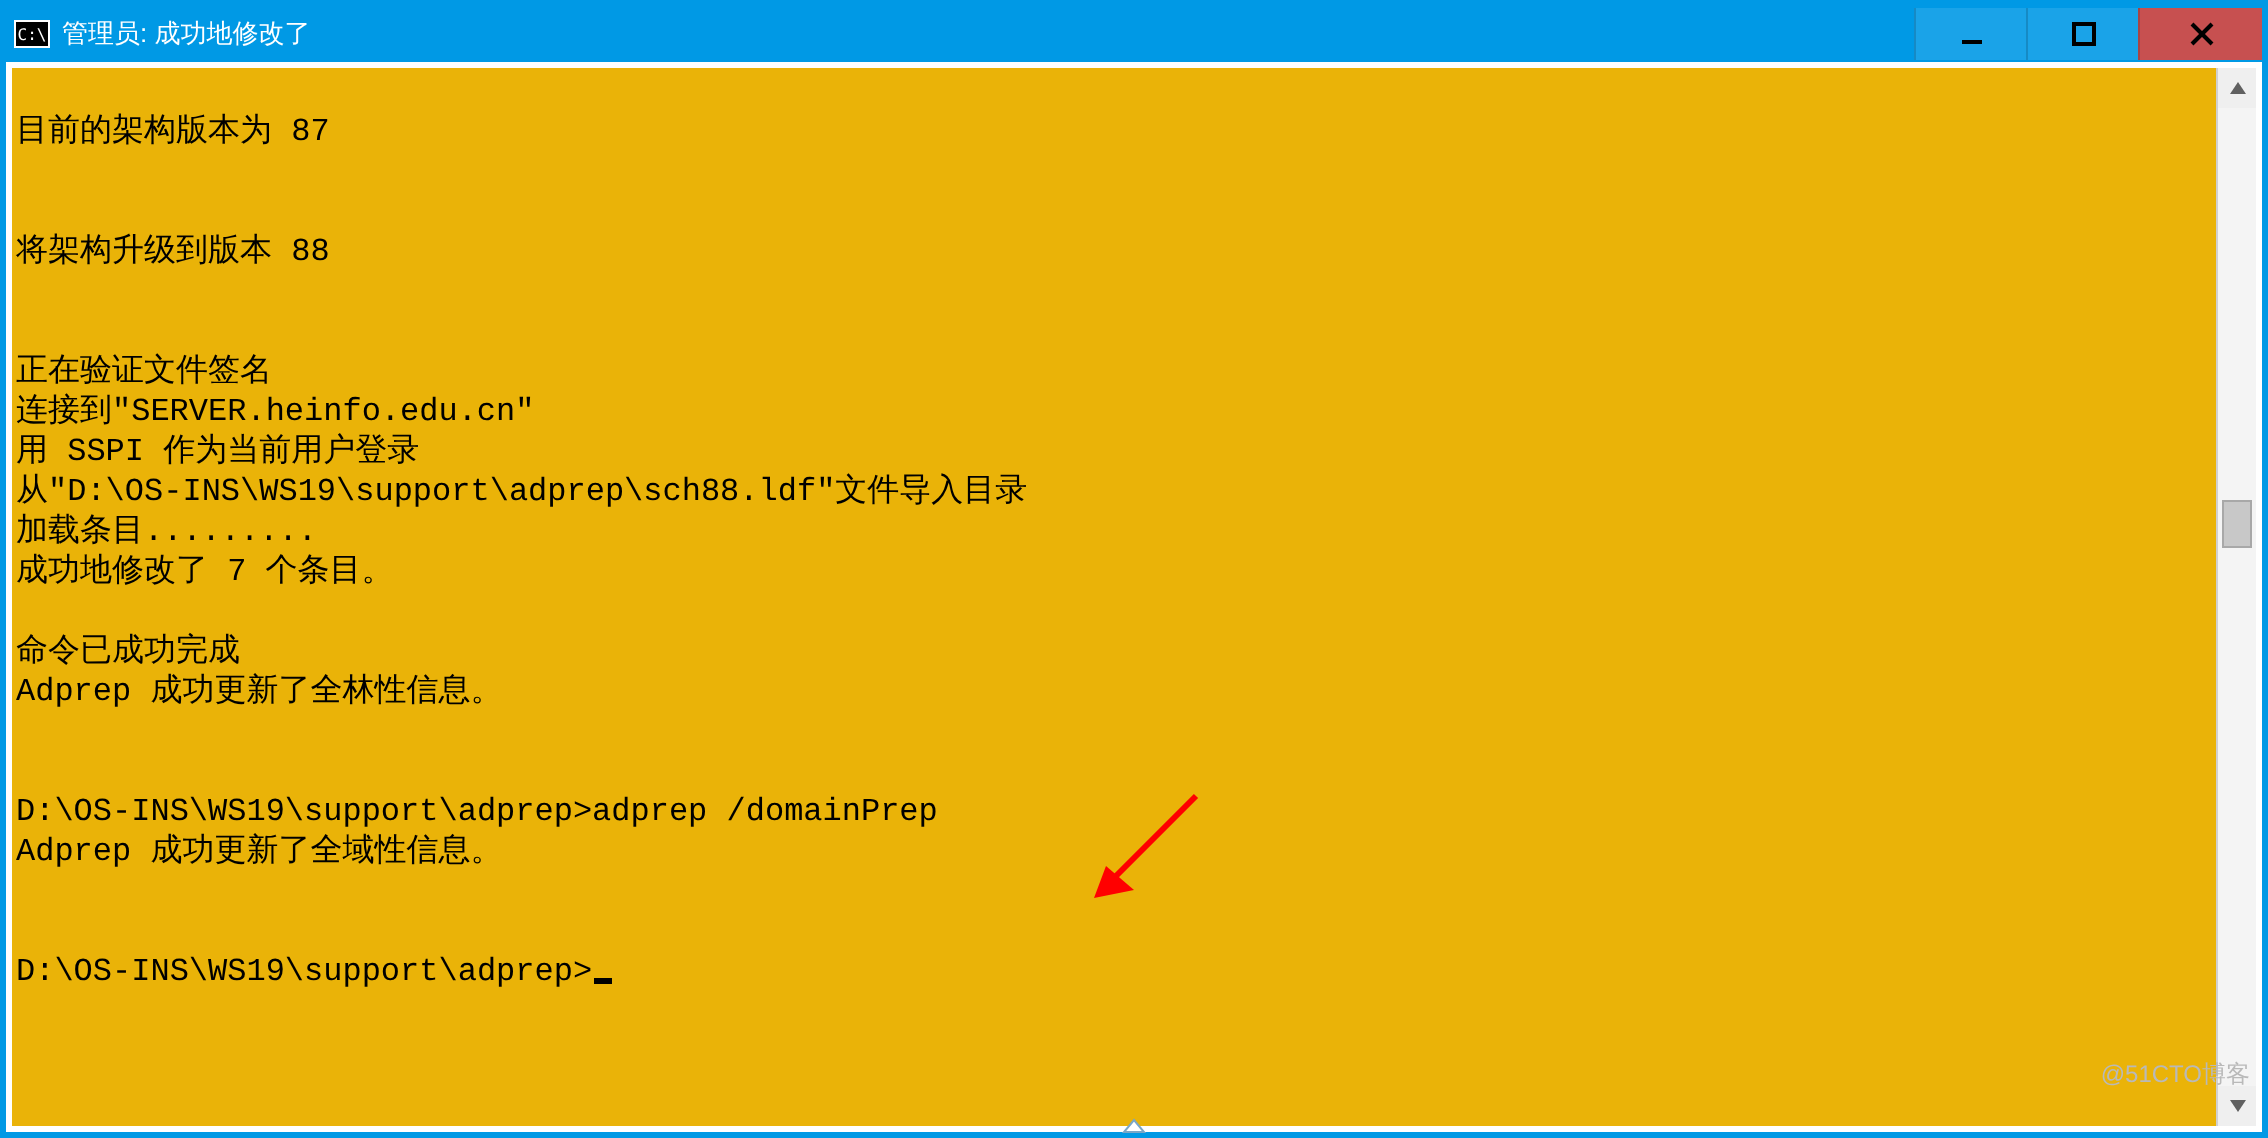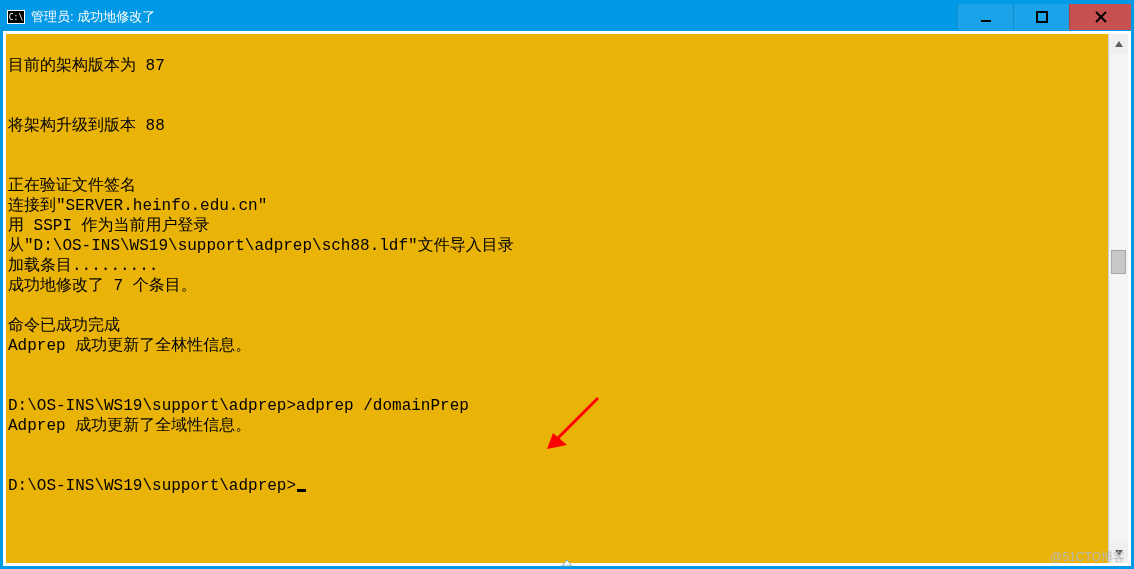--- a/index.html
+++ b/index.html
@@ -82,21 +82,21 @@
     vertical-align: baseline;
     margin-left: 1px;
     transform: translateY(2px);
   }
   .arrow-anno {
     position: absolute;
     pointer-events: none;
   }
   .watermark {
     position: absolute;
-    right: 6px; bottom: 0;
+    right: 6px; bottom: 20px;
     font-size: 12px;
     color: #b9b9b9;
     font-family: "Microsoft YaHei", Arial, sans-serif;
   }
   .resize-grip {
     position: absolute;
     left: 50%; bottom: -2px;
     transform: translateX(-50%);
   }
 </style>

